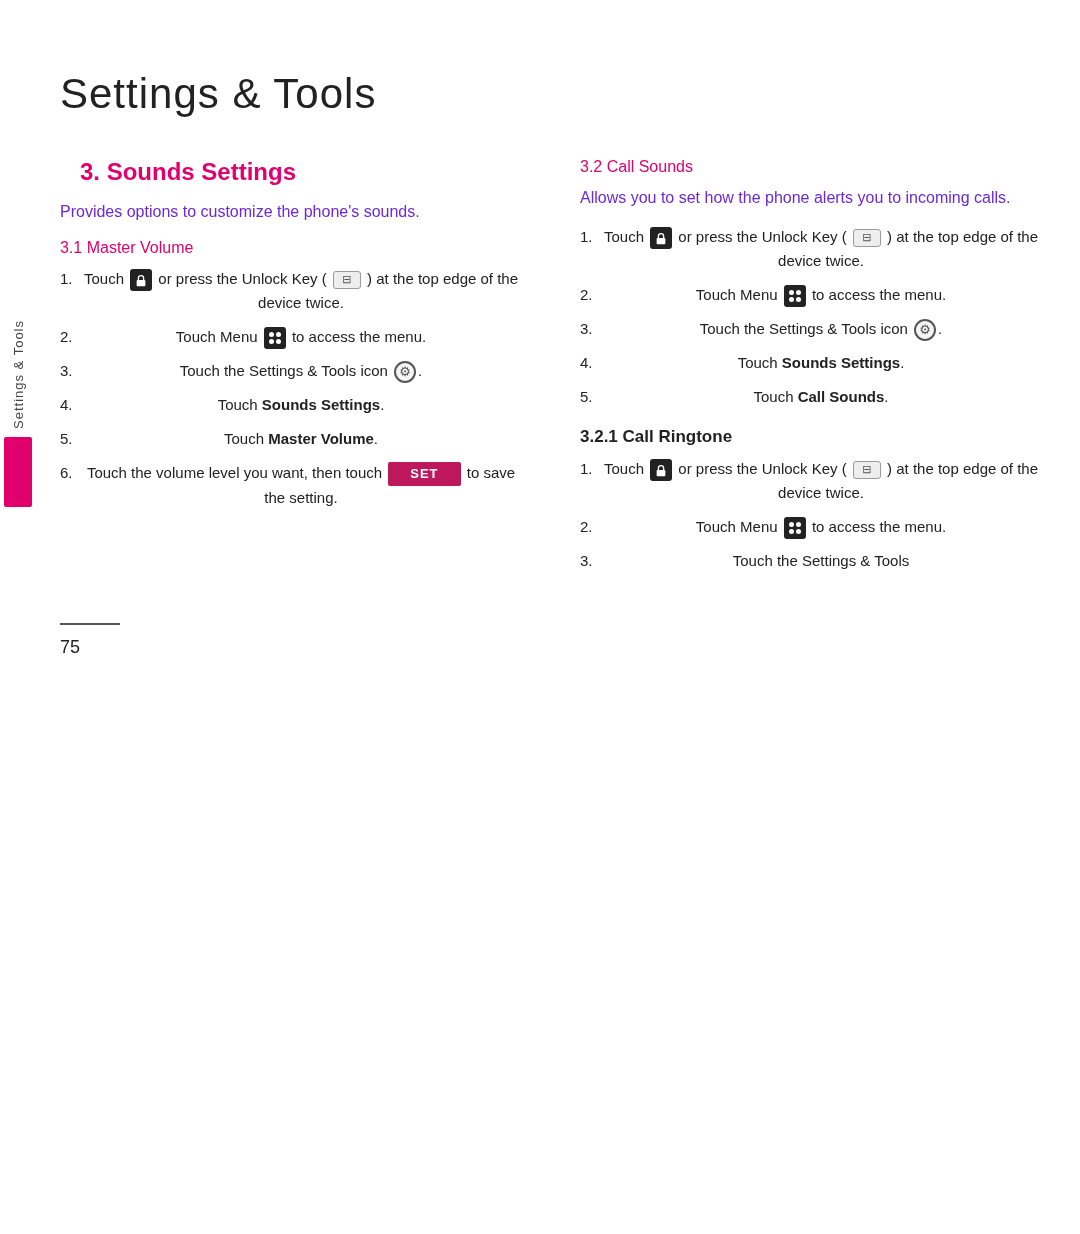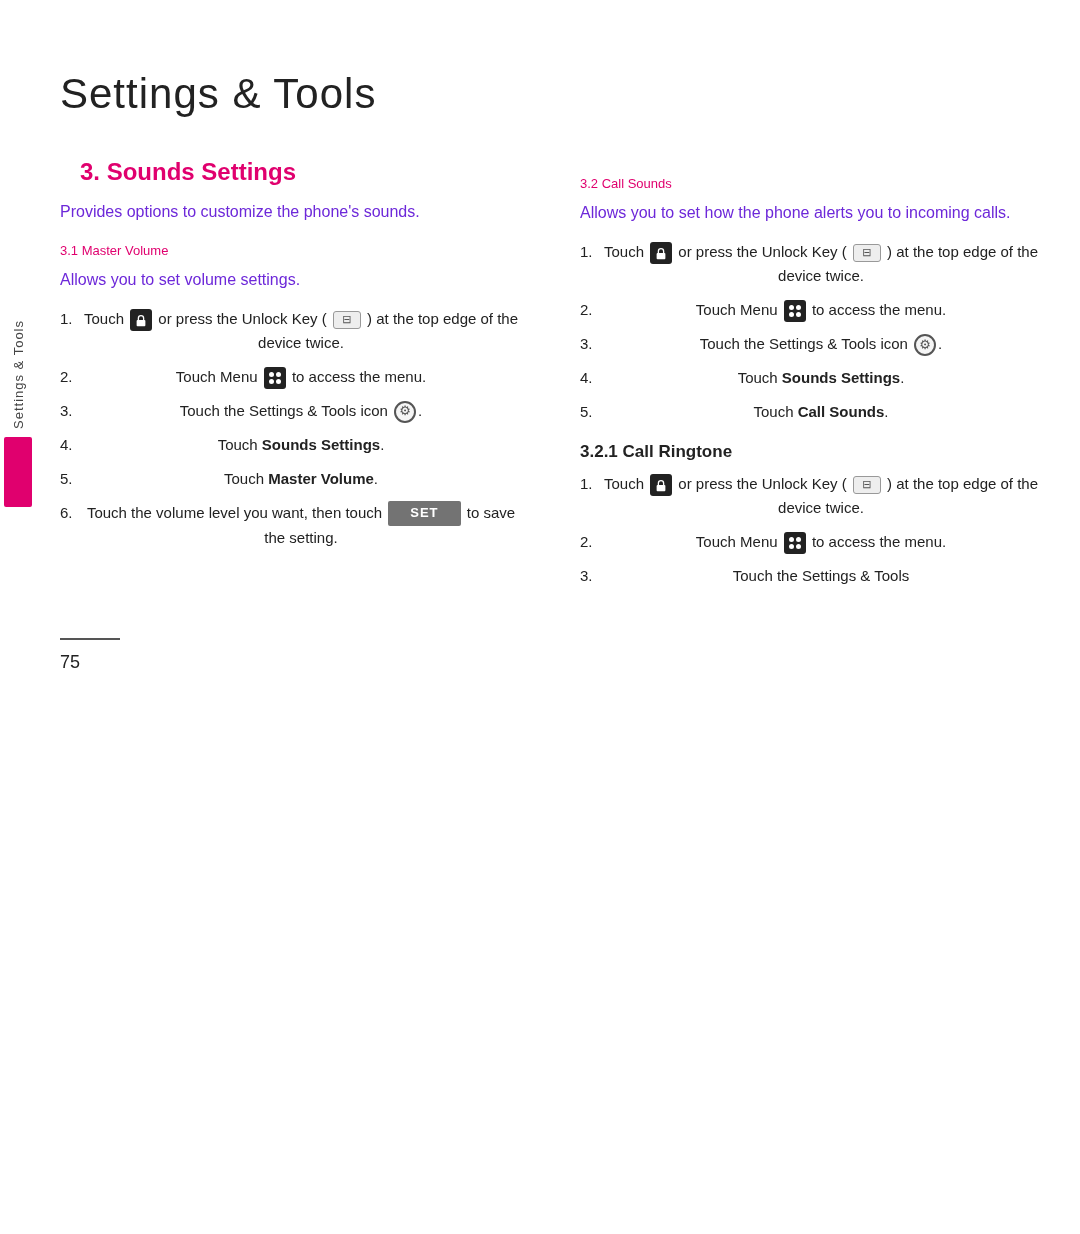--- a/index.html
+++ b/index.html
@@ -81,25 +81,24 @@
     
     .section-heading {
       font-size: 24px;
       font-weight: bold;
       color: #e0006e;
       margin-bottom: 14px;
       margin-left: 20px;
     }
 
     .subsection-heading {
-      font-size: 13px;
+      font-size: 16px;
       font-weight: normal;
       color: #e0006e;
       margin-bottom: 10px;
-      margin-top: 18px;
     }
 
     .subsection-heading-bold {
       font-size: 17px;
       font-weight: bold;
       color: #222;
       margin-bottom: 10px;
       margin-top: 18px;
     }
 
@@ -207,21 +206,21 @@
       border-radius: 50%;
       vertical-align: middle;
       margin: 0 2px;
       font-size: 13px;
       color: #555;
       background: #f5f5f5;
     }
 
     .btn-set {
       display: inline-block;
-      background: #737373;
+      background: #be185d;
       color: #fff;
       font-size: 13px;
       font-weight: bold;
       padding: 2px 22px;
       border-radius: 2px;
       vertical-align: middle;
       margin: 0 2px;
       letter-spacing: 1px;
     }
 
@@ -261,21 +260,20 @@
     <div class="two-col">
 
       <div class="col-left">
 
         <h2 class="section-heading">3. Sounds Settings</h2>
 
         <p class="description">Provides options to customize the phone's sounds.</p>
 
         <h3 class="subsection-heading">3.1 Master Volume</h3>
 
-        <p class="description">Allows you to set volume settings.</p>
 
         <ol class="step-list">
 
           <li>
             <span class="step-num">1.</span>
             <span class="step-text">Touch
               <span class="icon-lock">
                 <svg viewBox="0 0 16 16">
                     <rect x="3" y="8" width="10" height="7" rx="1"></rect>
                     <path d="M5 8V6a3 3 0 0 1 6 0v2" stroke="#fff" stroke-width="1.5" fill="none"></path>

